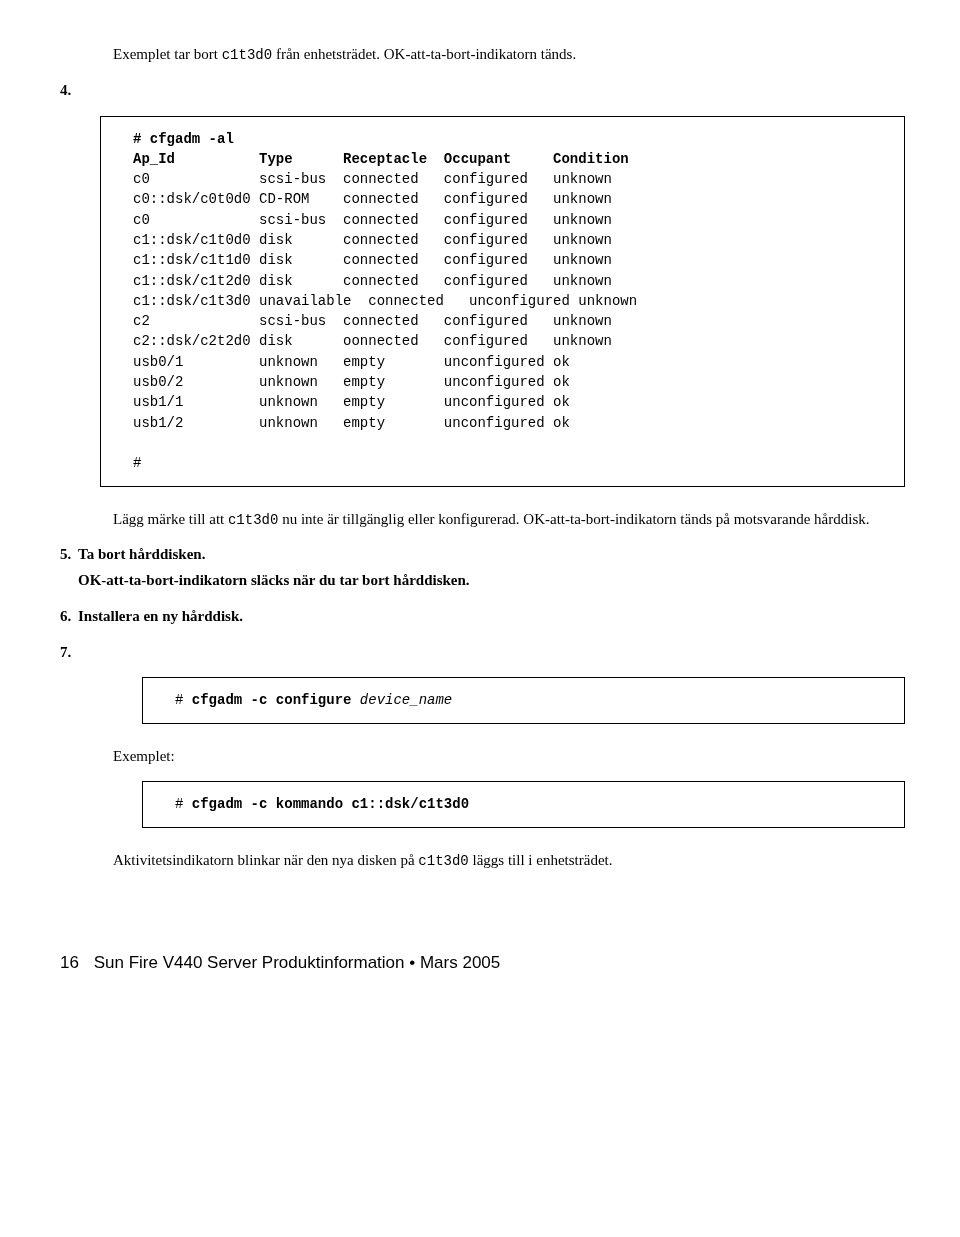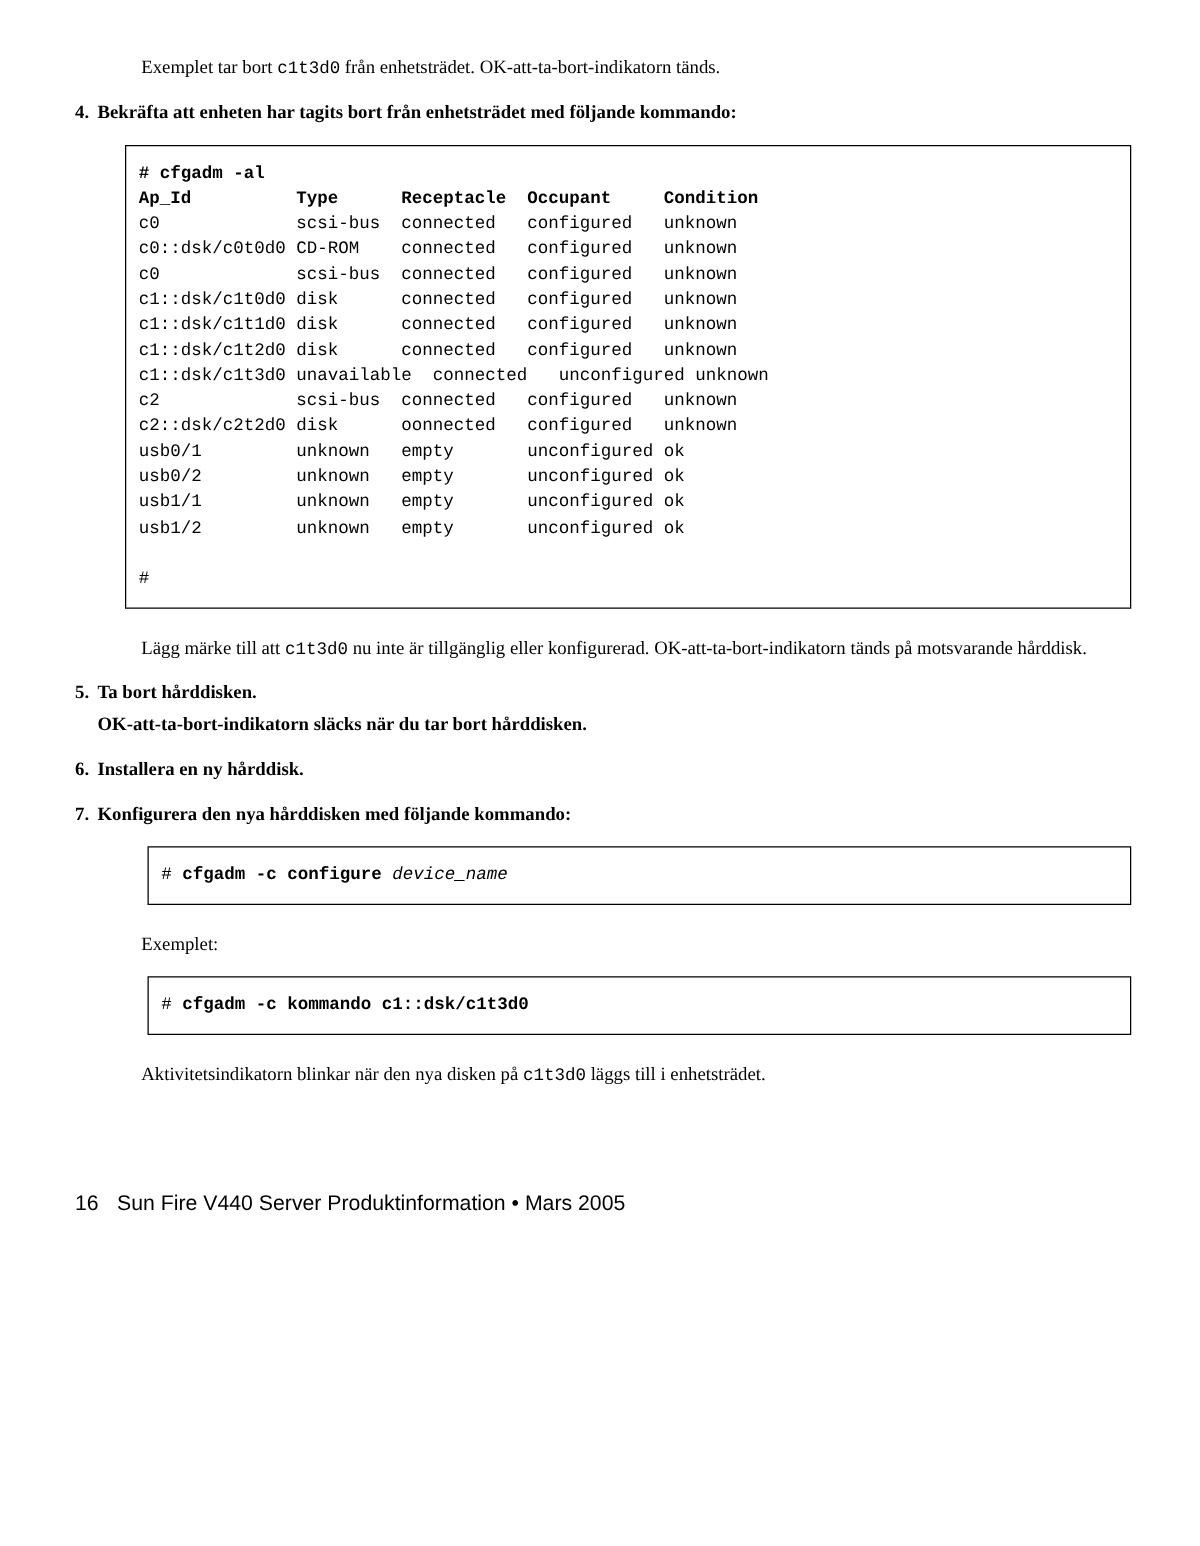--- a/index.html
+++ b/index.html
@@ -35,27 +35,27 @@
     font-weight: bold;
   }
   .sub {
     margin-left: 18px;
     margin-top: 4px;
     margin-bottom: 12px;
     font-weight: bold;
   }
   .codebox {
     border: 1.2px solid #000;
-    padding: 12px 10px;
+    padding: 12px 32px;
     margin: 14px 0 22px 40px;
     white-space: pre;
     overflow: hidden;
   }
   .codebox.small {
-    margin-left: 58px;
+    margin-left: 82px;
   }
   .footer {
     margin-top: 80px;
     font-size: 17px;
     font-family: Arial, Helvetica, sans-serif;
   }
   .footer .pg { display: inline-block; margin-right: 10px; }
   .bold { font-weight: bold; }
   .italic { font-style: italic; }
 </style>
@@ -63,21 +63,20 @@
 <body>
 
 <div class="indent">
   <p>
     <span>Exemplet tar bort </span><span class="mono">c1t3d0</span><span> från enhetsträdet. OK-att-ta-bort-indikatorn tänds.</span>
   </p>
 </div>
 
 <div class="num-step">
   <div class="n">4.</div>
-  <div class="t">Bekräfta att enheten har tagits bort från enhetsträdet med följande kommando:</div>
 </div>
 
 <div class="codebox mono"><span class="bold"># cfgadm -al</span>
 <span class="bold">Ap_Id          Type      Receptacle  Occupant     Condition</span>
 <span>c0             scsi-bus  connected   configured   unknown</span>
 <span>c0::dsk/c0t0d0 CD-ROM    connected   configured   unknown</span>
 <span>c0             scsi-bus  connected   configured   unknown</span>
 <span>c1::dsk/c1t0d0 disk      connected   configured   unknown</span>
 <span>c1::dsk/c1t1d0 disk      connected   configured   unknown</span>
 <span>c1::dsk/c1t2d0 disk      connected   configured   unknown</span>
@@ -103,21 +102,20 @@
 </div>
 <div class="sub">OK-att-ta-bort-indikatorn släcks när du tar bort hårddisken.</div>
 
 <div class="num-step">
   <div class="n">6.</div>
   <div class="t">Installera en ny hårddisk.</div>
 </div>
 
 <div class="num-step">
   <div class="n">7.</div>
-  <div class="t">Konfigurera den nya hårddisken med följande kommando:</div>
 </div>
 
 <div class="codebox small mono"><span># </span><span class="bold">cfgadm -c configure</span><span class="italic"> device_name</span></div>
 
 <div class="indent">
   <p>Exemplet:</p>
 </div>
 
 <div class="codebox small mono"><span># </span><span class="bold">cfgadm -c kommando c1::dsk/c1t3d0</span></div>
 

